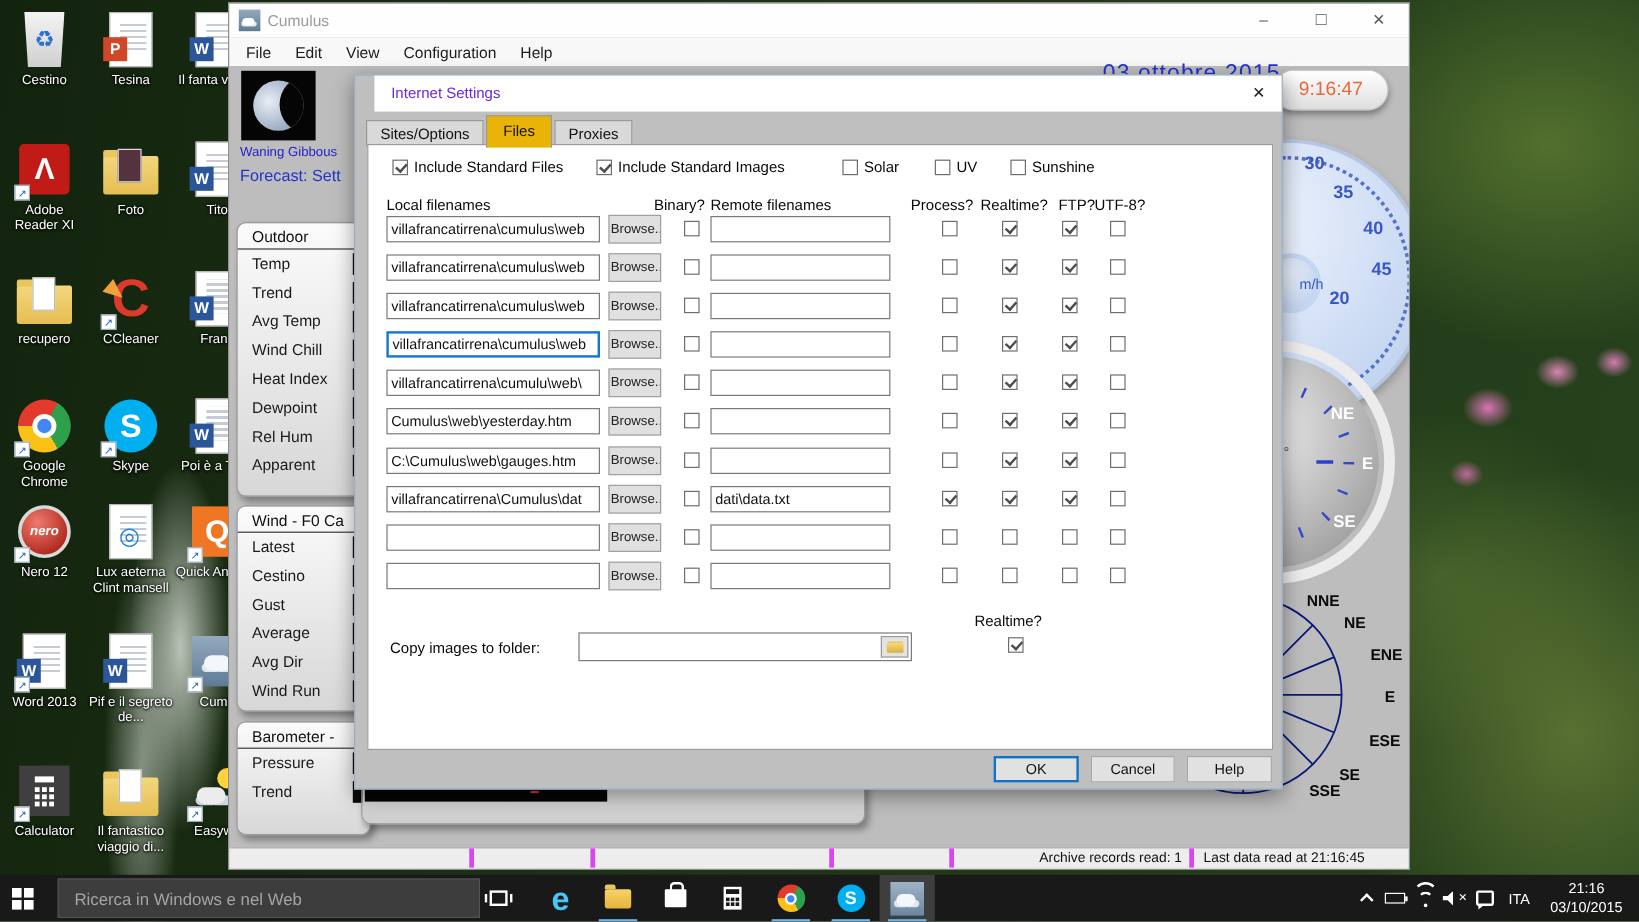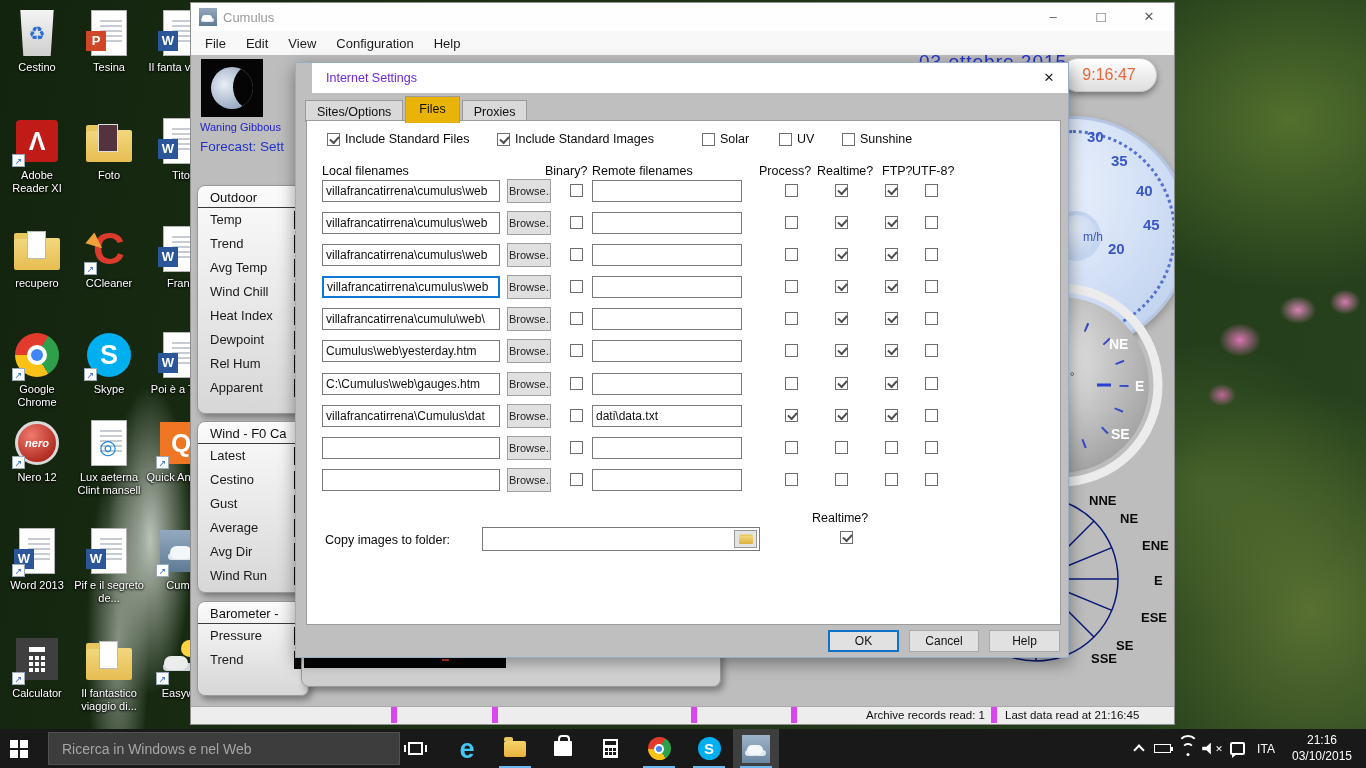--- a/index.html
+++ b/index.html
@@ -58,21 +58,21 @@
   .wicon{width:18px;height:18px;margin:0 6px 0 8px;background:linear-gradient(#93a9bf,#5f7b94);position:relative}
   .wicon::after{content:"";position:absolute;left:3px;top:7px;width:10px;height:6px;background:#fff;border-radius:5px;box-shadow:-2px 2px 0 -1px #e5eaef,3px 2px 0 -1px #e5eaef}
   .wtext{font-size:13px;color:#9b9b9b}
   .wctl{position:absolute;top:0;width:34px;height:28px;text-align:center;line-height:28px;color:#5c5c5c;font-size:13px}
   .wctl.min{left:845px}.wctl.max{left:893px}.wctl.cls{left:941px}
   .wctl.min::before{content:"\2013"}.wctl.max::before{content:"\25A1";font-size:15px}.wctl.cls::before{content:"\2715"}
   .wmenu{position:absolute;left:0;top:28px;right:0;height:24px;background:#f8f8f8;display:flex;align-items:center;padding-left:4px}
   .mitem{font-size:13px;color:#1c1c1c;padding:0 10px}
   .wbody{position:absolute;left:0;top:52px;right:0;bottom:18px;background:#bdbdbd}
   .wstatus{position:absolute;left:0;bottom:0;right:0;height:18px;background:#ededed;border-top:1px solid #a9a9a9;font-size:11.5px;color:#111}
-  .scell{position:absolute;top:0;height:16px;border-left:6px solid #d946ef;line-height:17px;white-space:nowrap;overflow:hidden}
+  .scell{position:absolute;top:0;height:16px;border-left:4px solid #d946ef;line-height:17px;white-space:nowrap;overflow:hidden}
 
   
   .moonbox{position:absolute;left:10px;top:56px;width:62px;height:58px;background:#050505;display:flex;align-items:center;justify-content:center}
   .moon{width:42px;height:42px;border-radius:50%;background:radial-gradient(circle at 32% 42%,#e8eef6,#93a4bd 75%);position:relative;overflow:hidden}
   .moon::after{content:"";position:absolute;top:-3px;left:52%;width:100%;height:110%;border-radius:50%;background:#050505}
   .moonlabel{position:absolute;left:9px;top:118px;font-size:11px;color:#2222cc;white-space:nowrap}
   .forecast{position:absolute;left:9px;top:136px;font-size:13.5px;color:#2233cc;white-space:nowrap}
   .spanel{position:absolute;left:6px;width:112px;background:linear-gradient(#fbfbfb,#d7d7d7);border:1px solid #9a9a9a;border-radius:8px;box-shadow:3px 4px 6px rgba(0,0,0,.35)}
   .ptitle{padding:4px 0 2px 12px;font-size:13px;color:#111;border-bottom:1px solid #3a3a3a;white-space:nowrap;overflow:hidden}
   .pitem{position:relative;height:24px;line-height:24px;padding-left:12px;font-size:13px;color:#1a1a1a;white-space:nowrap}

